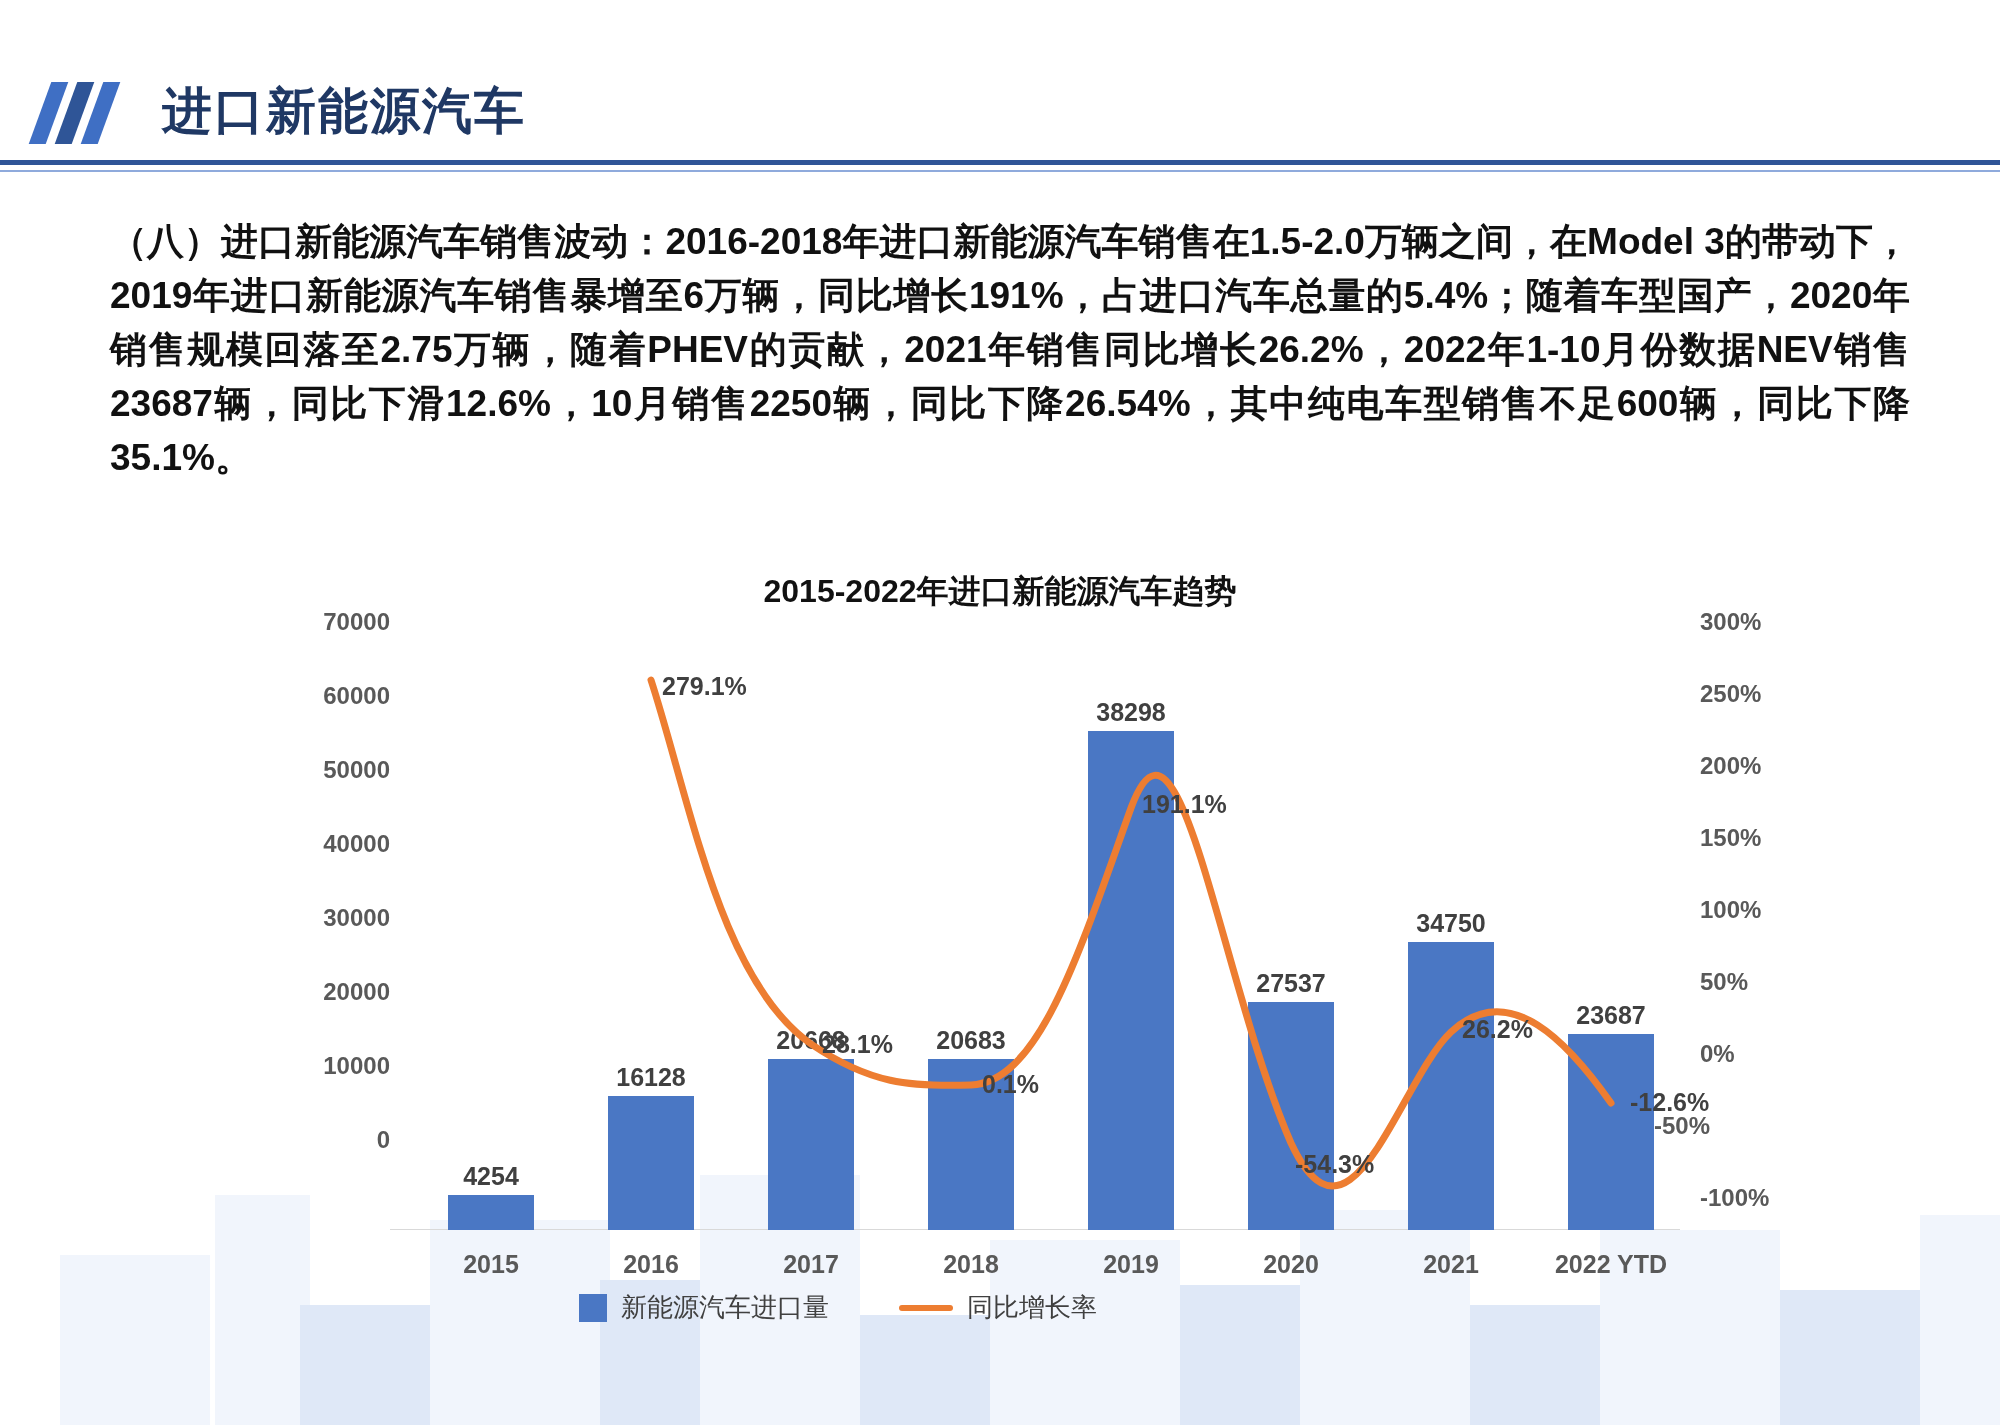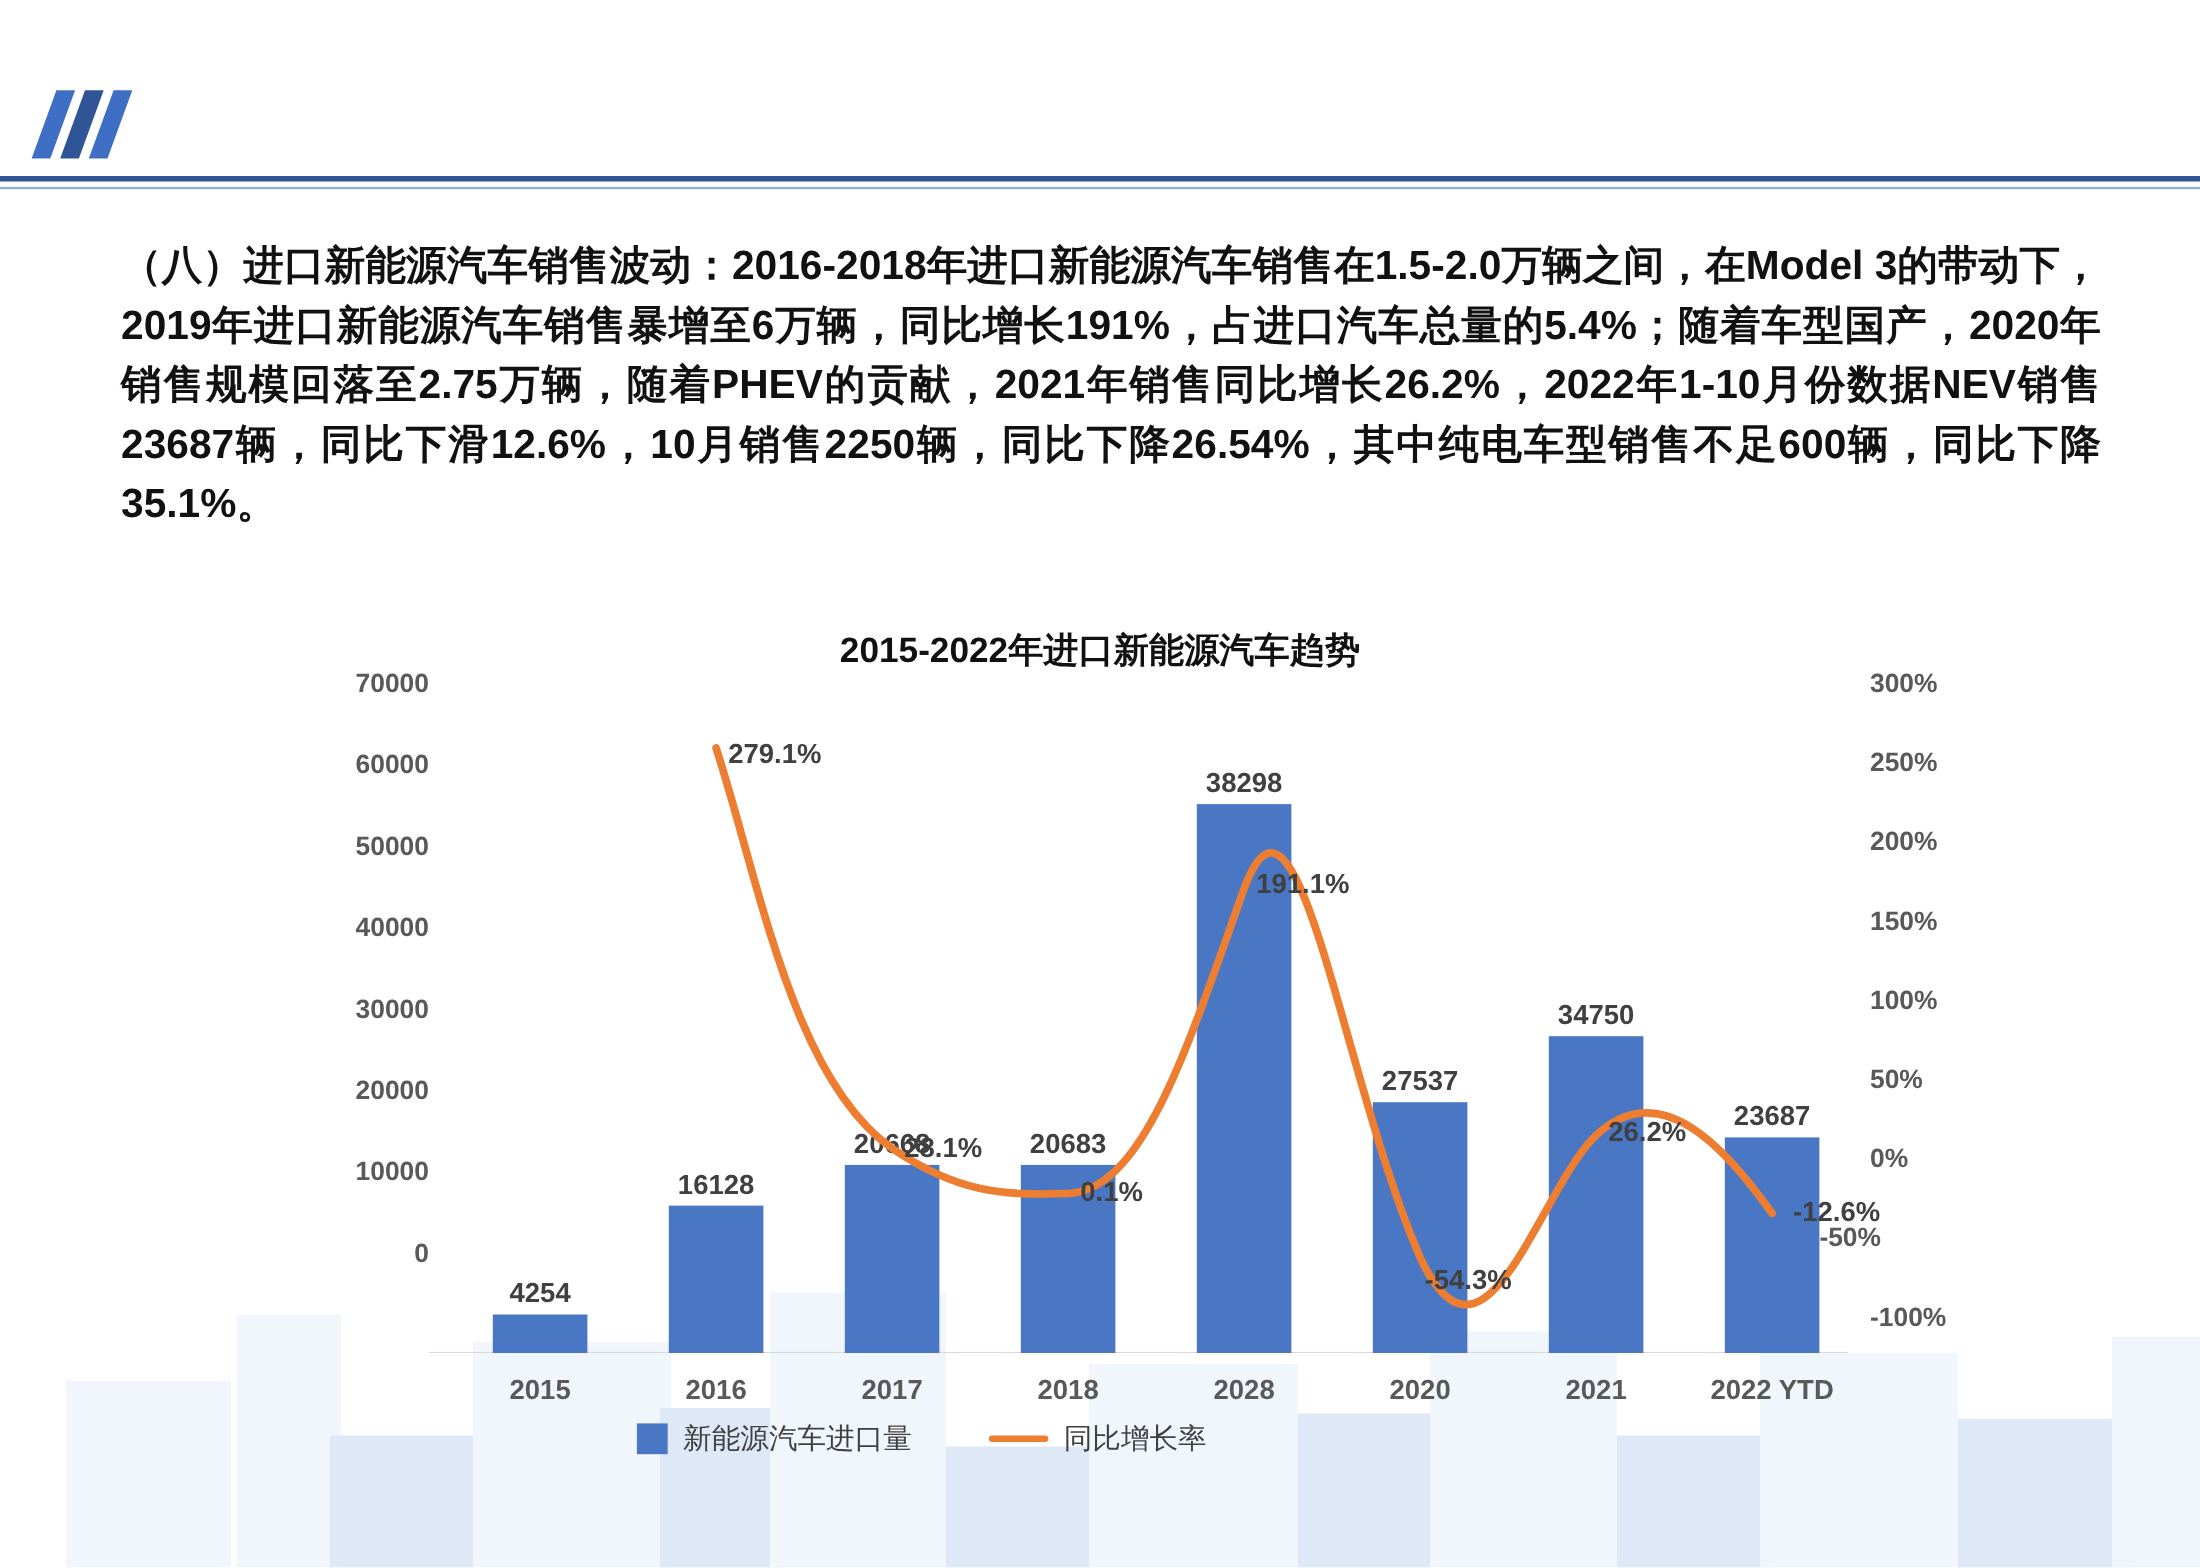--- a/index.html
+++ b/index.html
@@ -226,20 +226,21 @@
   <div class="blk l2" style="left:1780px;width:160px; height:135px;"></div>
   <div class="blk l3" style="left:1920px;width:80px;  height:210px;"></div>
 </div>
 
 <div class="header">
   <div class="logo-bars">
     <span></span>
       <span></span>
       <span></span>
   </div>
+  <div class="header-title">进口新能源汽车</div>
   <div class="header-rule"></div>
   <div class="header-rule thin"></div>
 </div>
 
 <div class="paragraph">
   <p>（八）进口新能源汽车销售波动：2016-2018年进口新能源汽车销售在1.5-2.0万辆之间，在Model 3的带动下，2019年进口新能源汽车销售暴增至6万辆，同比增长191%，占进口汽车总量的5.4%；随着车型国产，2020年销售规模回落至2.75万辆，随着PHEV的贡献，2021年销售同比增长26.2%，2022年1-10月份数据NEV销售23687辆，同比下滑12.6%，10月销售2250辆，同比下降26.54%，其中纯电车型销售不足600辆，同比下降35.1%。</p>
 </div>
 
 <div class="chart-title">2015-2022年进口新能源汽车趋势</div>
 
@@ -294,21 +295,21 @@
     <div class="pct-label" style="left:592px; top:420px;">0.1%</div>
     <div class="pct-label" style="left:752px; top:140px;">191.1%</div>
     <div class="pct-label" style="left:905px; top:500px;">-54.3%</div>
     <div class="pct-label" style="left:1072px; top:365px;">26.2%</div>
     <div class="pct-label" style="left:1240px; top:438px;">-12.6%</div>
 
     <div class="cat-label" style="left:11px;   top:600px;">2015</div>
     <div class="cat-label" style="left:171px;  top:600px;">2016</div>
     <div class="cat-label" style="left:331px;  top:600px;">2017</div>
     <div class="cat-label" style="left:491px;  top:600px;">2018</div>
-    <div class="cat-label" style="left:651px;  top:600px;">2028</div>
+    <div class="cat-label" style="left:651px;  top:600px;">2019</div>
     <div class="cat-label" style="left:811px;  top:600px;">2020</div>
     <div class="cat-label" style="left:971px;  top:600px;">2021</div>
     <div class="cat-label" style="left:1131px; top:600px;">2022 YTD</div>
   </div>
 </div>
 
 <div class="legend">
   <div class="legend-item">
     <span class="swatch-bar"></span>
     <span>新能源汽车进口量</span>

